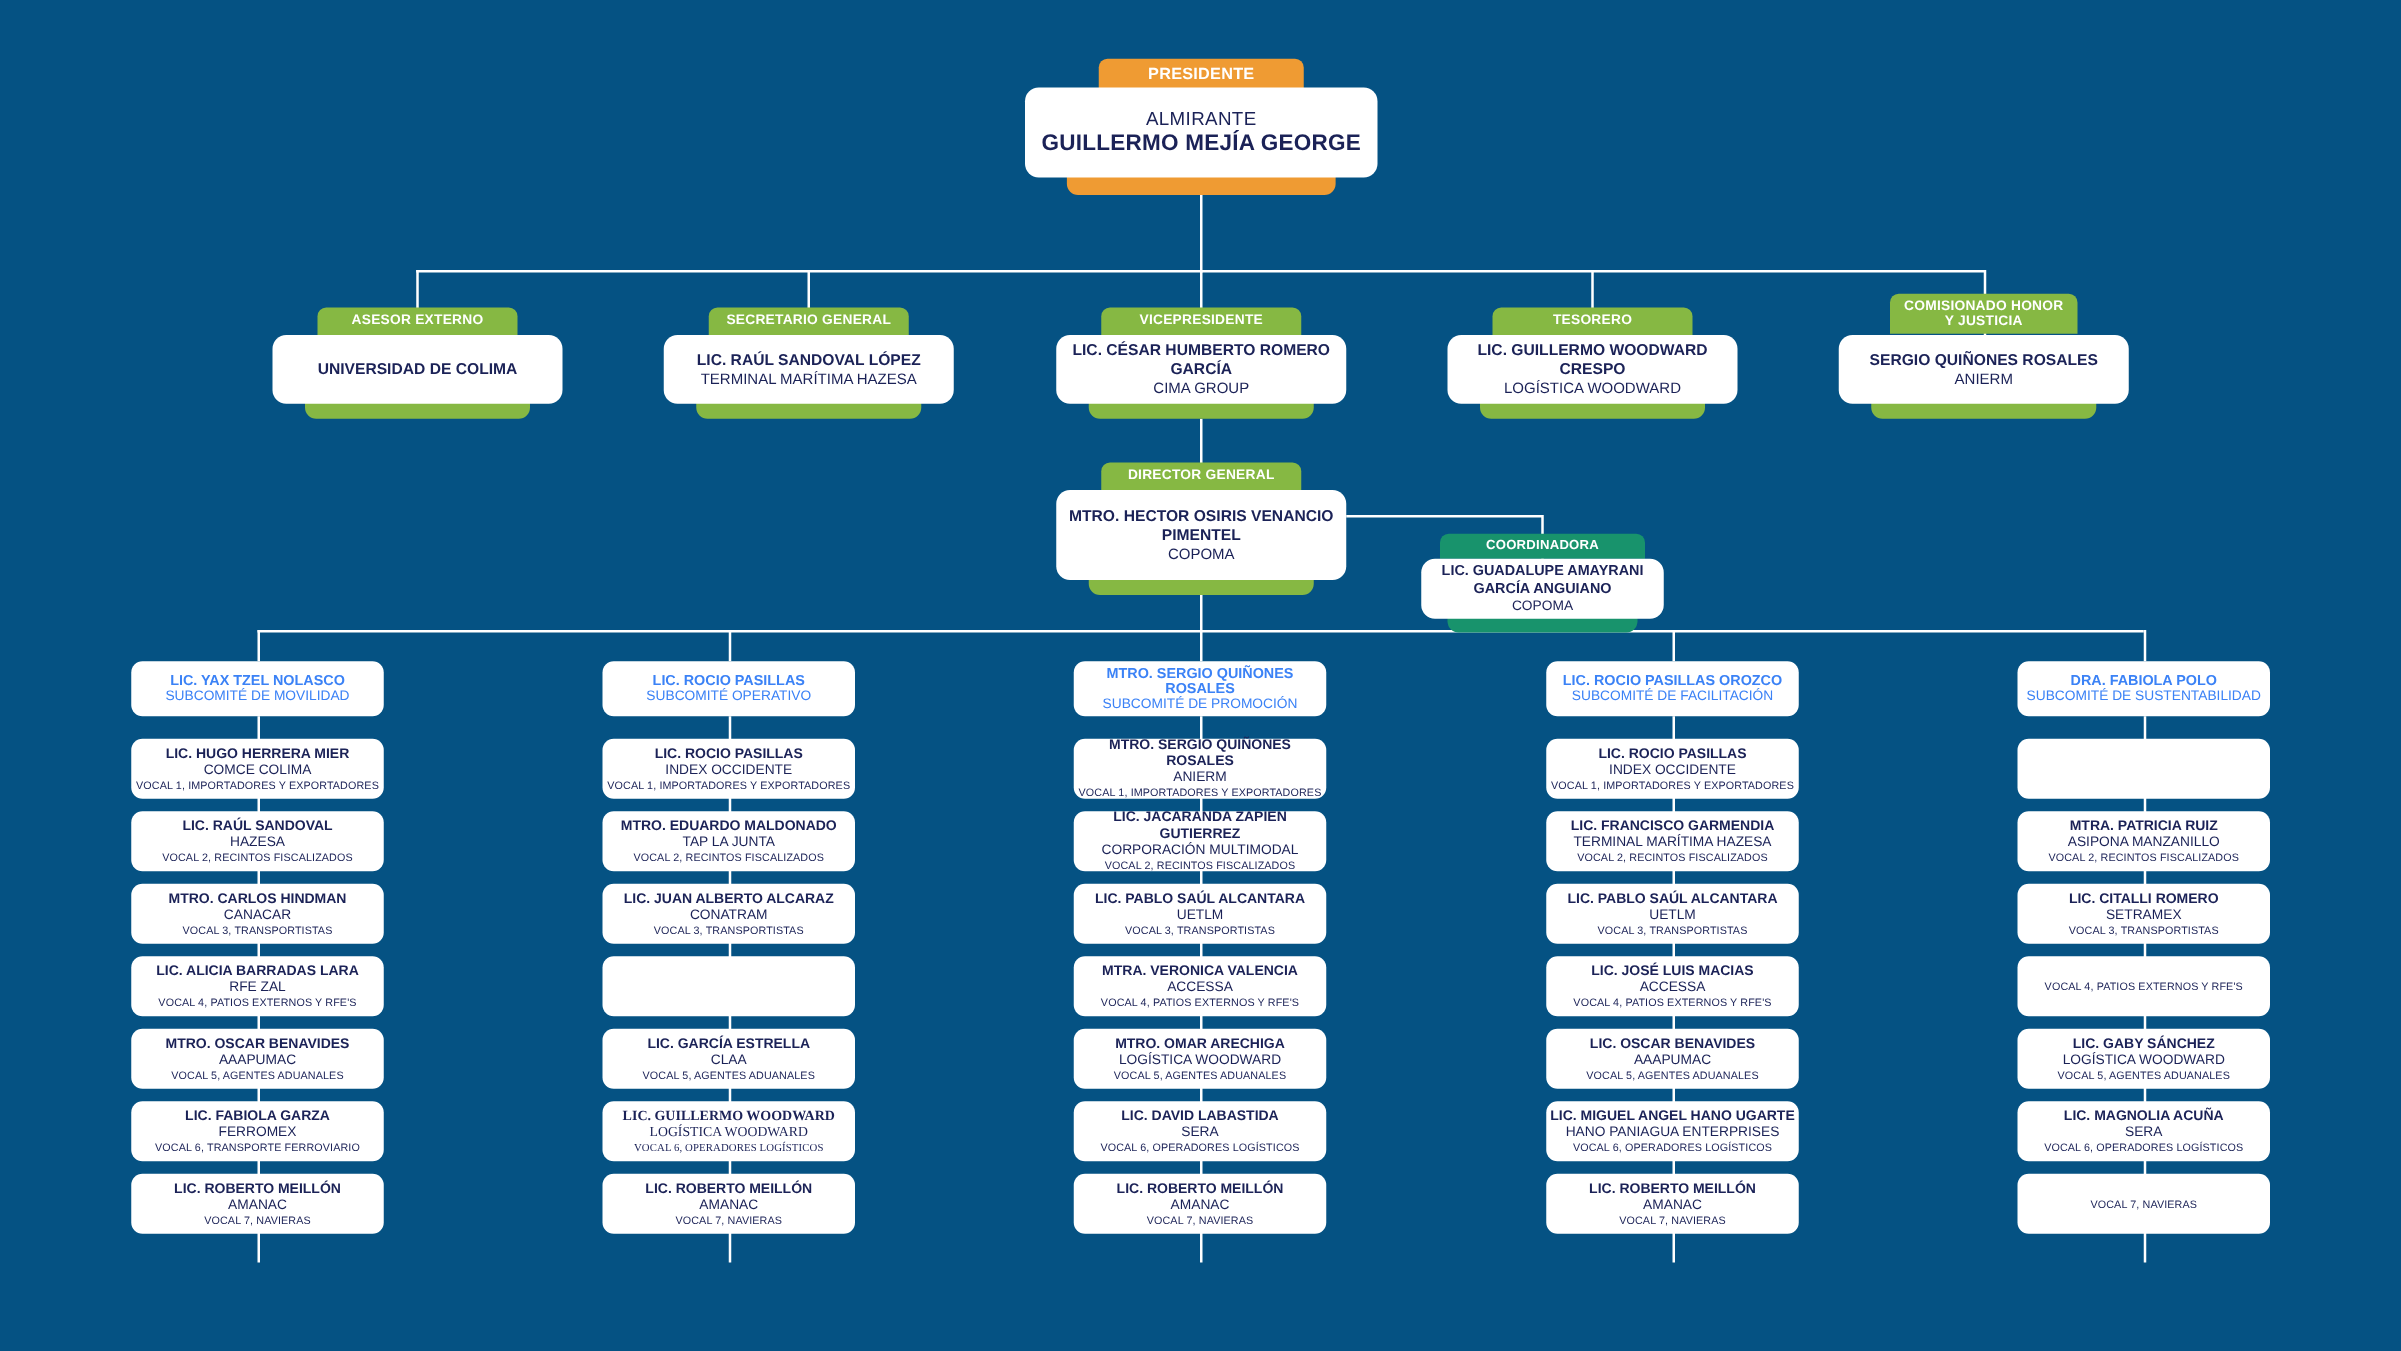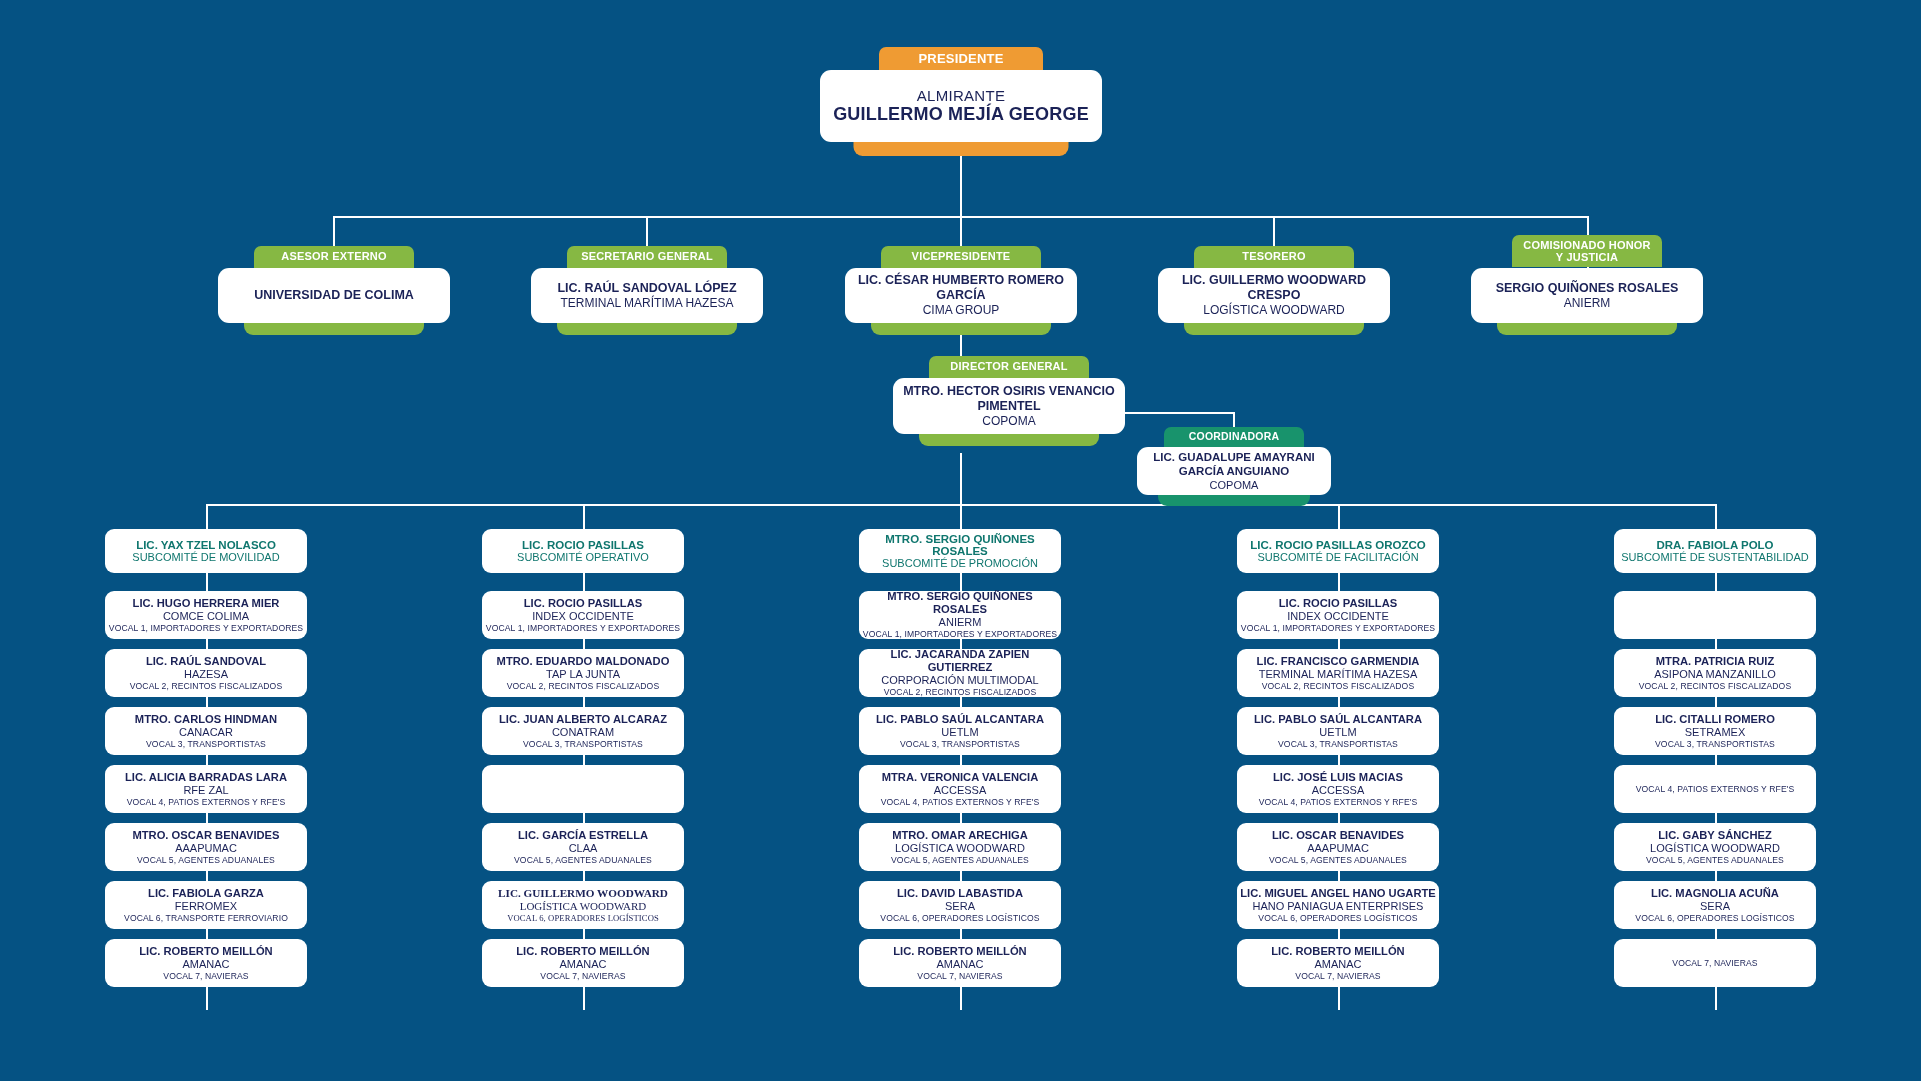--- a/index.html
+++ b/index.html
@@ -86,42 +86,42 @@
   .lvl2 .line1 { font-size: 12.5px; line-height: 1.2; }
   .lvl2 .line2 { font-size: 12px; line-height: 1.25; }
 
   #asesor-externo    { left: 218px; }
   #secretario-general{ left: 531px; }
   #vicepresidente    { left: 845px; }
   #tesorero          { left: 1158px; }
   #comisionado       { left: 1471px; }
 
   
-  #director-general { left: 845px; top: 378px; width: 232px; height: 56px; margin-left: 48px; }
+  #director-general { left: 845px; top: 392px; width: 232px; height: 72px; }
   #director-general .node-tab { top: -22px; width: 160px; height: 22px; font-size: 11px; padding-top: 4px; }
   #director-general .node-plate { bottom: -12px; width: 180px; height: 20px; }
   #director-general .line1 { font-size: 12.5px; line-height: 1.2; }
   #director-general .line2 { font-size: 12px; }
 
   
   #coordinadora { left: 1137px; top: 447px; width: 194px; height: 48px; }
-  #coordinadora .node-tab { top: -20px; width: 140px; height: 20px; font-size: 10.5px; padding-top: 4px; }
+  #coordinadora .node-tab { top: -20px; width: 164px; height: 20px; font-size: 10.5px; padding-top: 4px; }
   #coordinadora .node-plate { bottom: -11px; width: 152px; height: 18px; }
   #coordinadora .line1 { font-size: 11.5px; line-height: 1.18; }
   #coordinadora .line2 { font-size: 11px; }
 
   
   .col-head {
     width: 202px;
     height: 44px;
     background: #ffffff;
     border-radius: 9px;
     display: flex; flex-direction: column;
     align-items: center; justify-content: center;
-    text-align: center; color: #0f766e;
+    text-align: center; color: #3b82f6;
     position: absolute;
   }
   .col-head .line1 { font-size: 11.5px; }
   .col-head .line2 { font-size: 11px; }
 
   .member {
     width: 202px;
     height: 48px;
     background: #ffffff;
     border-radius: 9px;

